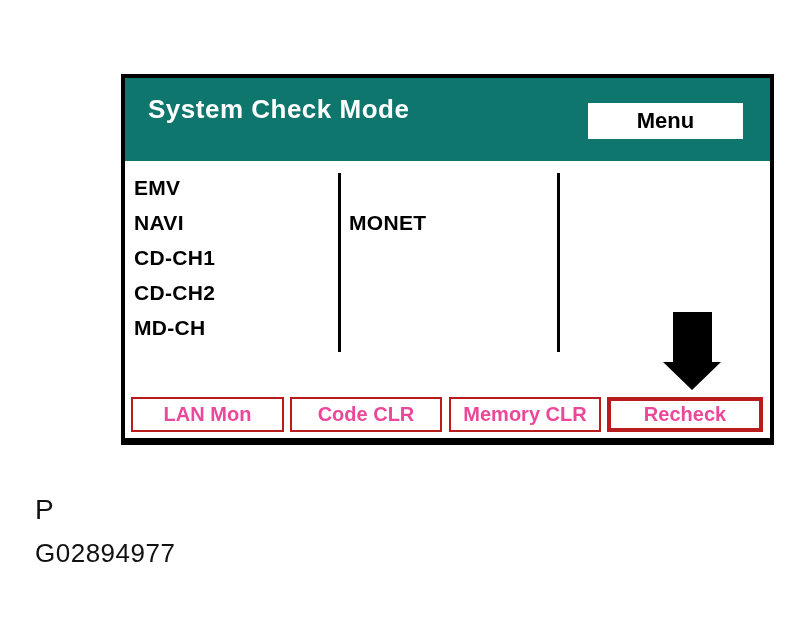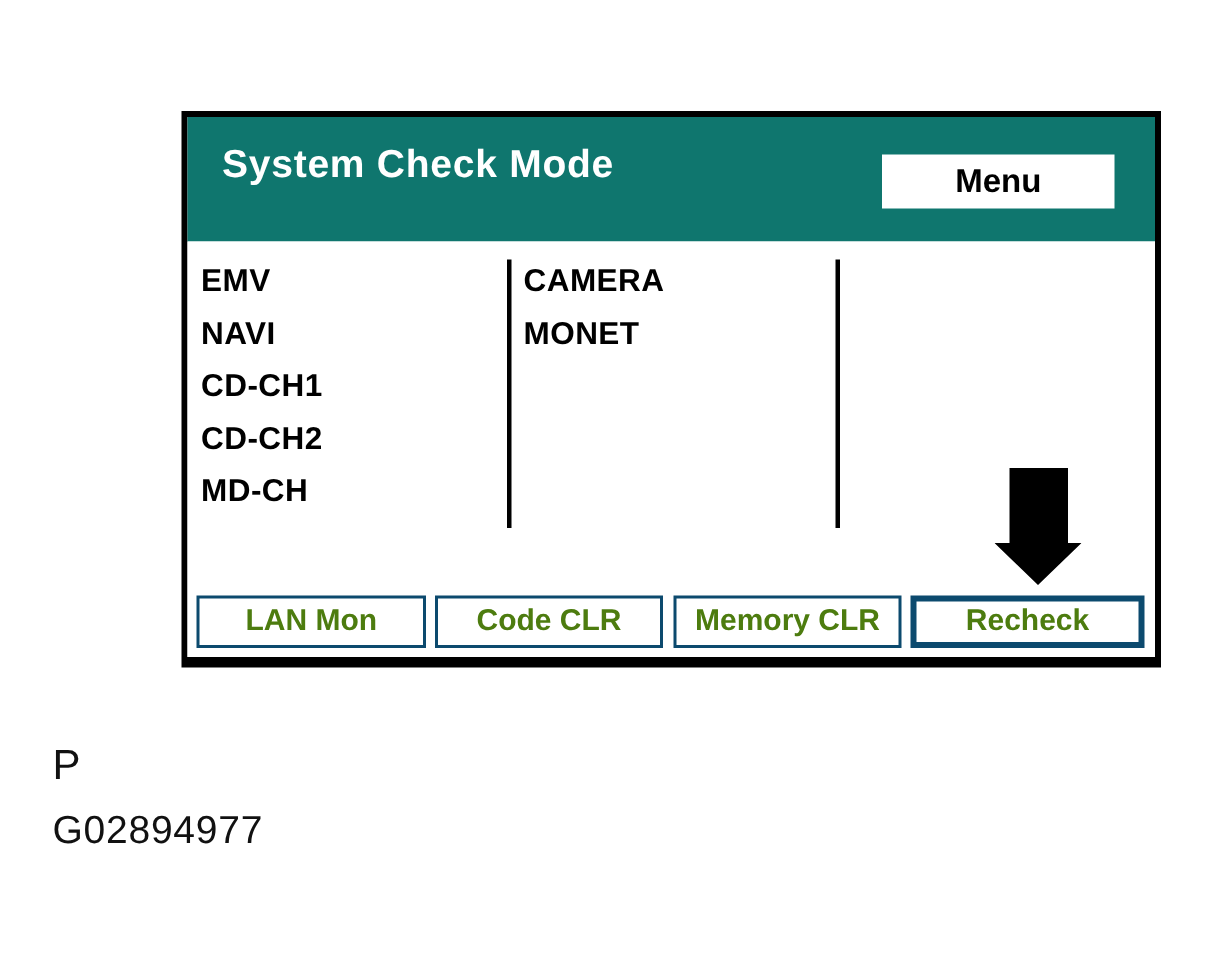--- a/index.html
+++ b/index.html
@@ -76,26 +76,26 @@
   .r2 { top: 85px; }
   .r3 { top: 120px; }
   .r4 { top: 155px; }
 
   
   .fn-btn {
     position: absolute;
     top: 236px;
     height: 35px;
     background: #fff;
-    border: 2px solid #0c4a6e;
+    border: 2px solid #b91c1c;
     font-size: 20px;
     font-weight: bold;
     text-align: center;
     font-family: "Liberation Sans", sans-serif;
-    color: #4d7c0f;
+    color: #ec4899;
     line-height: 29px;
     padding: 0;
     white-space: nowrap;
     cursor: pointer;
   }
   .btn-lan    { left: 6px;   width: 153px; }
   .btn-code   { left: 165px; width: 152px; }
   .btn-memory { left: 324px; width: 152px; }
   .btn-recheck{
     left: 482px; width: 156px;
@@ -139,21 +139,20 @@
 
     <div class="vdivider d1"></div>
     <div class="vdivider d2"></div>
 
     <div class="sys-item col1 r0">EMV</div>
     <div class="sys-item col1 r1">NAVI</div>
     <div class="sys-item col1 r2">CD-CH1</div>
     <div class="sys-item col1 r3">CD-CH2</div>
     <div class="sys-item col1 r4">MD-CH</div>
 
-    <div class="sys-item col2 r0">CAMERA</div>
     <div class="sys-item col2 r1">MONET</div>
 
     <svg class="pointer-arrow" viewBox="0 0 58 78" xmlns="http://www.w3.org/2000/svg" aria-hidden="true">
       <polygon points="10,0 49,0 49,50 58,50 29,78 0,50 10,50" fill="#000"></polygon>
     </svg>
 
     <button class="fn-btn btn-lan">LAN Mon</button>
     <button class="fn-btn btn-code">Code CLR</button>
     <button class="fn-btn btn-recheck">Recheck</button>
     <button class="fn-btn btn-memory">Memory CLR</button>

